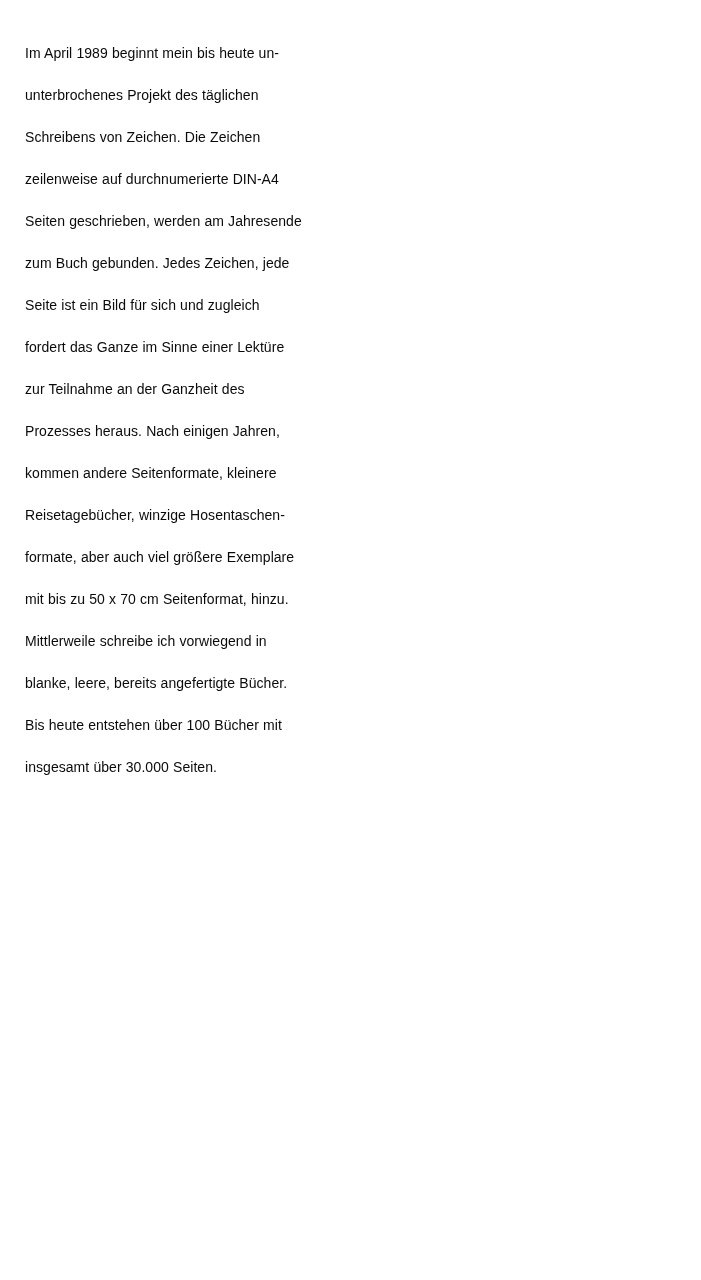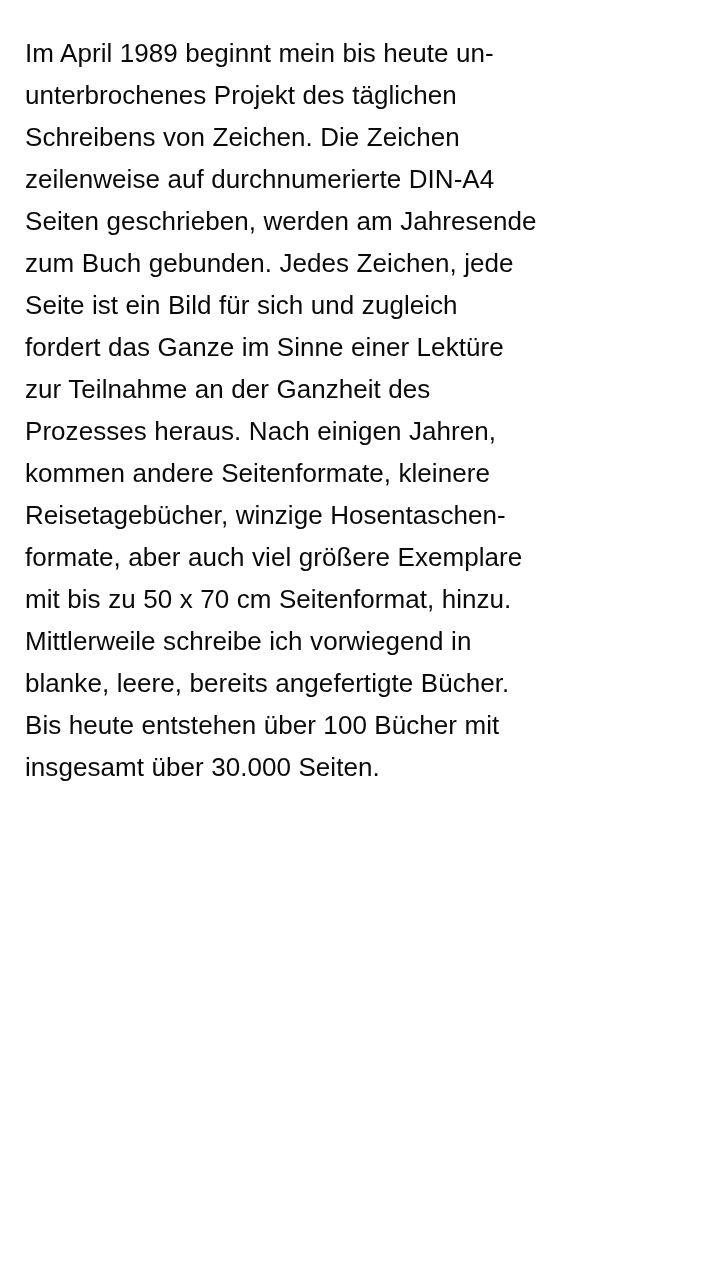--- a/index.html
+++ b/index.html
@@ -22,21 +22,21 @@
     box-sizing: border-box;
   }
   .text-block {
     position: absolute;
     left: 25px;
     top: 32px;
     width: 540px;
   }
   .body-paragraph {
     margin: 0;
-    font-size: 26px;
+    font-size: 14px;
     line-height: 42px;
     letter-spacing: 0.05px;
     color: #0a0a0a;
     white-space: pre-wrap;
     word-spacing: 0.2px;
   }
 </style>
 </head>
 <body>
 

